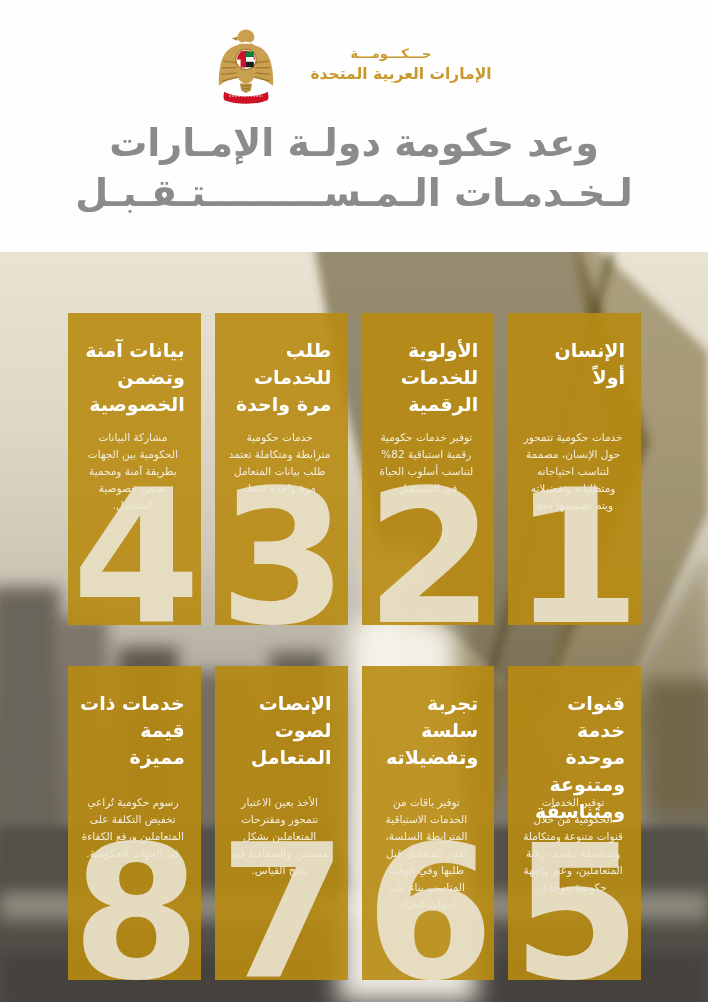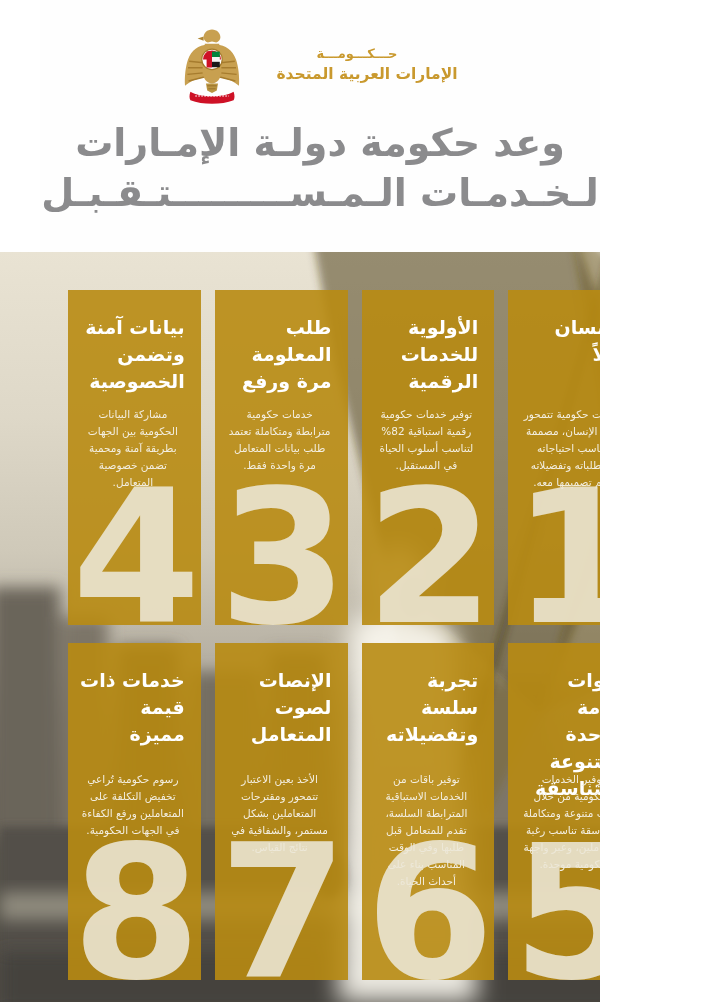--- a/index.html
+++ b/index.html
@@ -1,20 +1,20 @@
 <!DOCTYPE html>
 <html lang="ar"><head>
 <meta charset="utf-8">
 <style>
   html,body{margin:0;padding:0;}
   body{
     width:708px;height:1002px;overflow:hidden;position:relative;
     font-family:"DejaVu Sans",sans-serif;background:#ffffff;
   }
-  .poster{width:560px;height:1002px;position:relative;overflow:hidden;padding-left:40px;}
+  .poster{width:708px;height:1002px;position:relative;overflow:hidden;}
 
   
   .header{position:relative;height:252px;background:#fefefe;text-align:center;}
   .logo-row{
     position:absolute;top:28px;left:0;right:0;
     display:flex;align-items:center;justify-content:center;gap:14px;
   }
   .falcon{width:60px;height:76px;flex:0 0 auto;}
   .logo-text{display:flex;flex-direction:column;align-items:center;direction:rtl;}
   .logo-line1{color:#c9992e;font-size:13px;font-weight:bold;letter-spacing:1px;line-height:1.4;}
@@ -38,20 +38,21 @@
   .grid{
     position:absolute;top:290px;left:68px;width:573px;height:690px;
     display:grid;direction:rtl;
     grid-template-columns:repeat(4,1fr);
     grid-template-rows:335px 337px;
     column-gap:14px;row-gap:18px;
   }
   .card{
     position:relative;overflow:hidden;direction:rtl;
     background:rgba(184,139,18,0.90);
+    margin-top:23px;
   }
   .card-title{
     padding:24px 16px 0 12px;color:#ffffff;font-weight:bold;
     font-size:19px;line-height:1.42;text-align:right;
   }
   .card-desc{
     position:absolute;right:16px;left:13px;color:#f3eee0;
     font-size:10.5px;line-height:1.62;text-align:center;
   }
   .row1 .card-desc{top:116px;}
@@ -159,21 +160,21 @@
         <div class="card-number">1</div>
       </div>
 
       <div class="card row1">
         <div class="card-title">الأولوية للخدمات الرقمية</div>
         <div class="card-desc">توفير خدمات حكومية رقمية استباقية 82% لتناسب أسلوب الحياة في المستقبل.</div>
         <div class="card-number">2</div>
       </div>
 
       <div class="card row1">
-        <div class="card-title">طلب المعلومة مرة ورفع</div>
+        <div class="card-title">طلب للخدمات مرة واحدة</div>
         <div class="card-desc">خدمات حكومية مترابطة ومتكاملة تعتمد طلب بيانات المتعامل مرة واحدة فقط.</div>
         <div class="card-number">3</div>
       </div>
 
       <div class="card row1">
         <div class="card-title">بيانات آمنة وتضمن الخصوصية</div>
         <div class="card-desc">مشاركة البيانات الحكومية بين الجهات بطريقة آمنة ومحمية تضمن خصوصية المتعامل.</div>
         <div class="card-number">4</div>
       </div>
 

